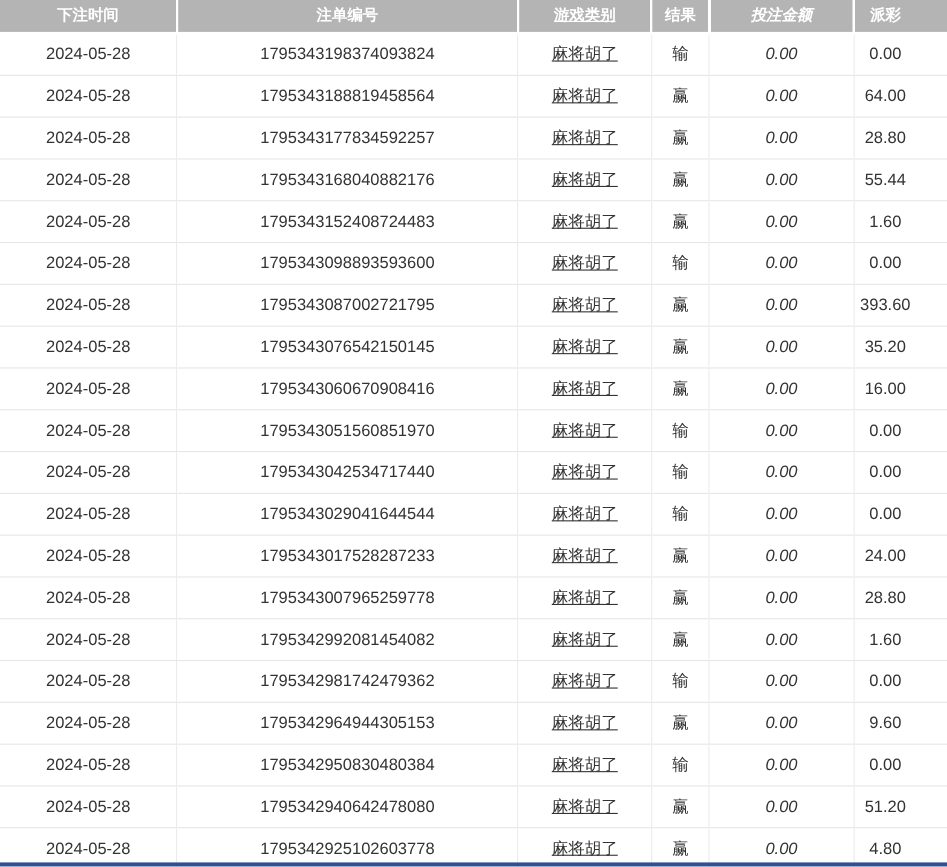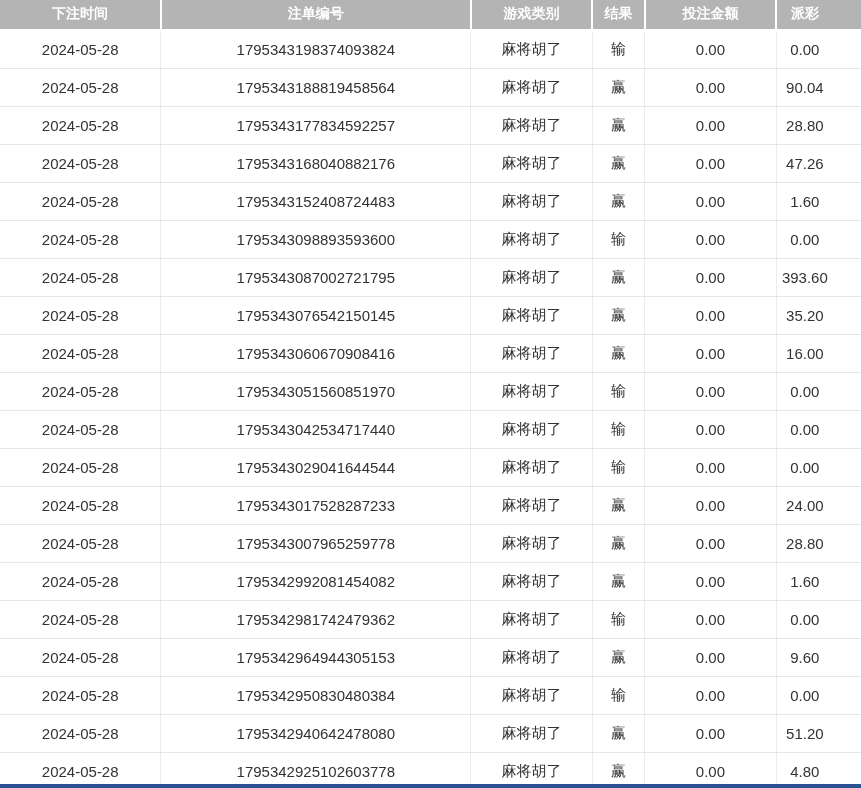--- a/index.html
+++ b/index.html
@@ -52,23 +52,23 @@
     border-left: 1px solid var(--border-v);
     border-bottom: 1px solid var(--border-h);
     overflow: hidden;
     white-space: nowrap;
   }
   table.records tbody td:first-child { border-left: none; }
 
   
   .col-bet_time   { width: 148px; }
   .col-order_id   { width: 285px; }
-  .col-game_type  { width: 112px; }
+  .col-game_type  { width: 112px; text-decoration: underline; }
   .col-result     { width: 48px;  }
-  .col-bet_amount { width: 121px; }
+  .col-bet_amount { width: 121px; font-style: italic; }
   .col-payout     { width: 78px;  }
 
   
   th.col-payout, td.col-payout {
     text-align: right;
     padding-right: 28px;
   }
 
   .footer-bar {
     position: absolute;
@@ -102,37 +102,37 @@
           <td class="col-result">输</td>
           <td class="col-bet_amount">0.00</td>
           <td class="col-payout">0.00</td>
         </tr>
         <tr>
           <td class="col-bet_time">2024-05-28</td>
           <td class="col-order_id">1795343188819458564</td>
           <td class="col-game_type">麻将胡了</td>
           <td class="col-result">赢</td>
           <td class="col-bet_amount">0.00</td>
-          <td class="col-payout">90.04</td>
+          <td class="col-payout">64.00</td>
         </tr>
         <tr>
           <td class="col-bet_time">2024-05-28</td>
           <td class="col-order_id">1795343177834592257</td>
           <td class="col-game_type">麻将胡了</td>
           <td class="col-result">赢</td>
           <td class="col-bet_amount">0.00</td>
           <td class="col-payout">28.80</td>
         </tr>
         <tr>
           <td class="col-bet_time">2024-05-28</td>
           <td class="col-order_id">1795343168040882176</td>
           <td class="col-game_type">麻将胡了</td>
           <td class="col-result">赢</td>
           <td class="col-bet_amount">0.00</td>
-          <td class="col-payout">47.26</td>
+          <td class="col-payout">55.44</td>
         </tr>
         <tr>
           <td class="col-bet_time">2024-05-28</td>
           <td class="col-order_id">1795343152408724483</td>
           <td class="col-game_type">麻将胡了</td>
           <td class="col-result">赢</td>
           <td class="col-bet_amount">0.00</td>
           <td class="col-payout">1.60</td>
         </tr>
         <tr>

